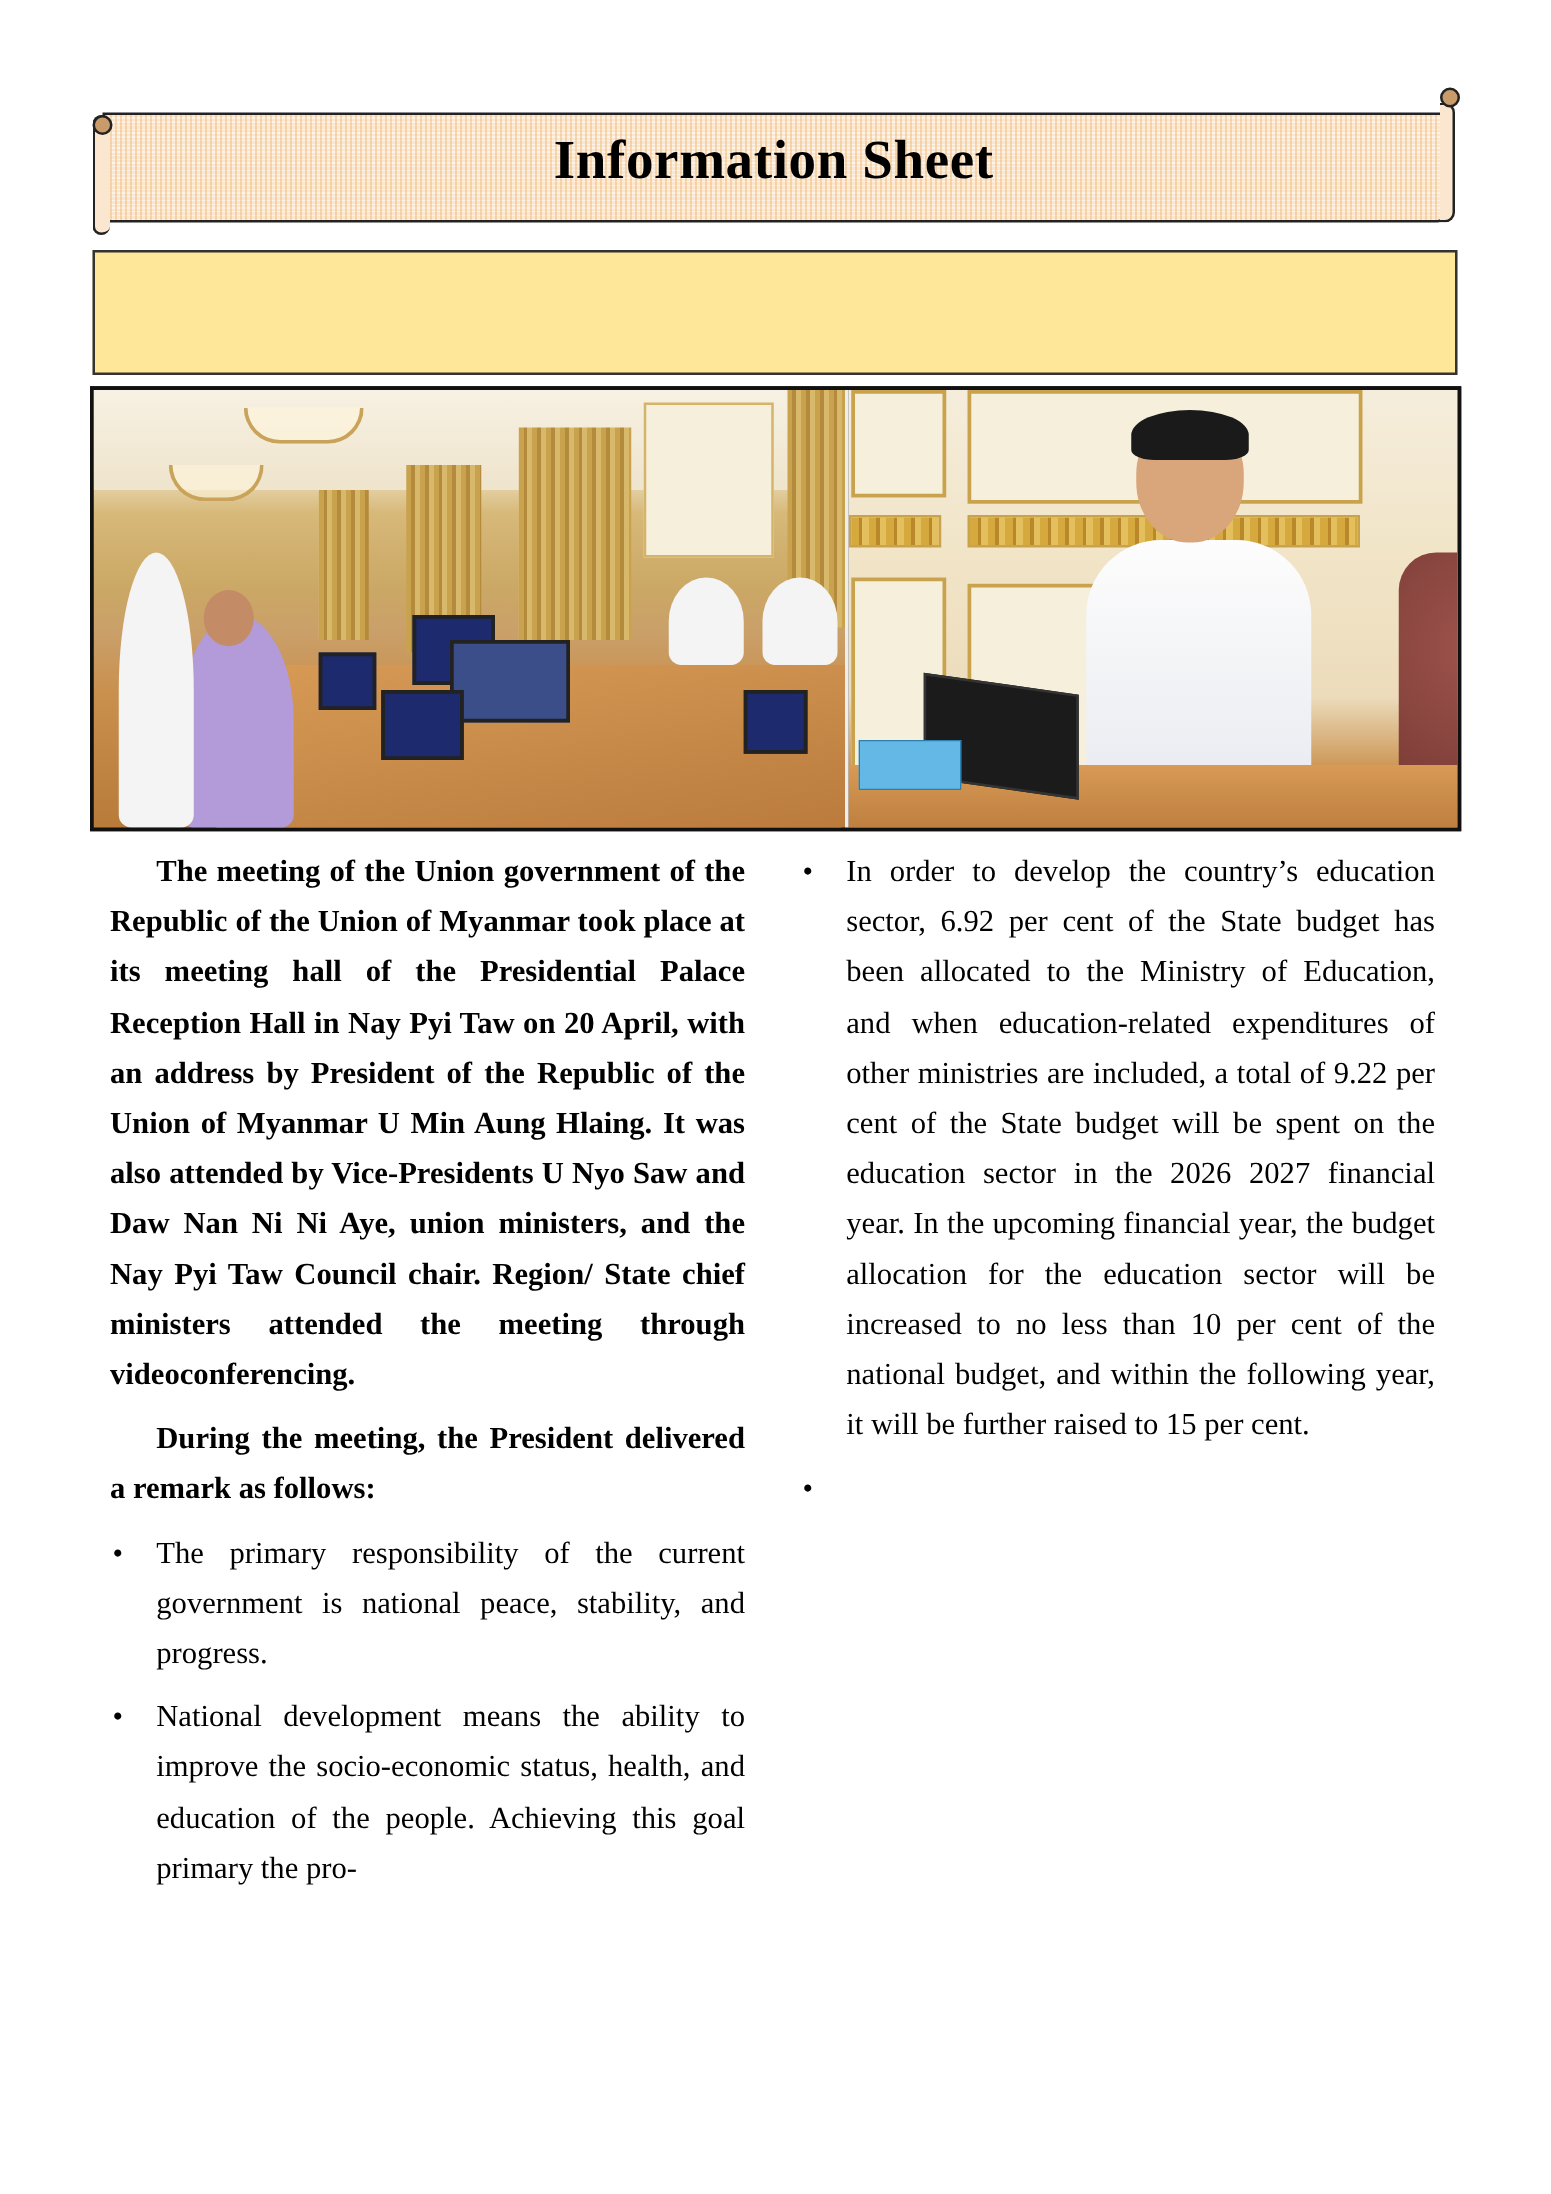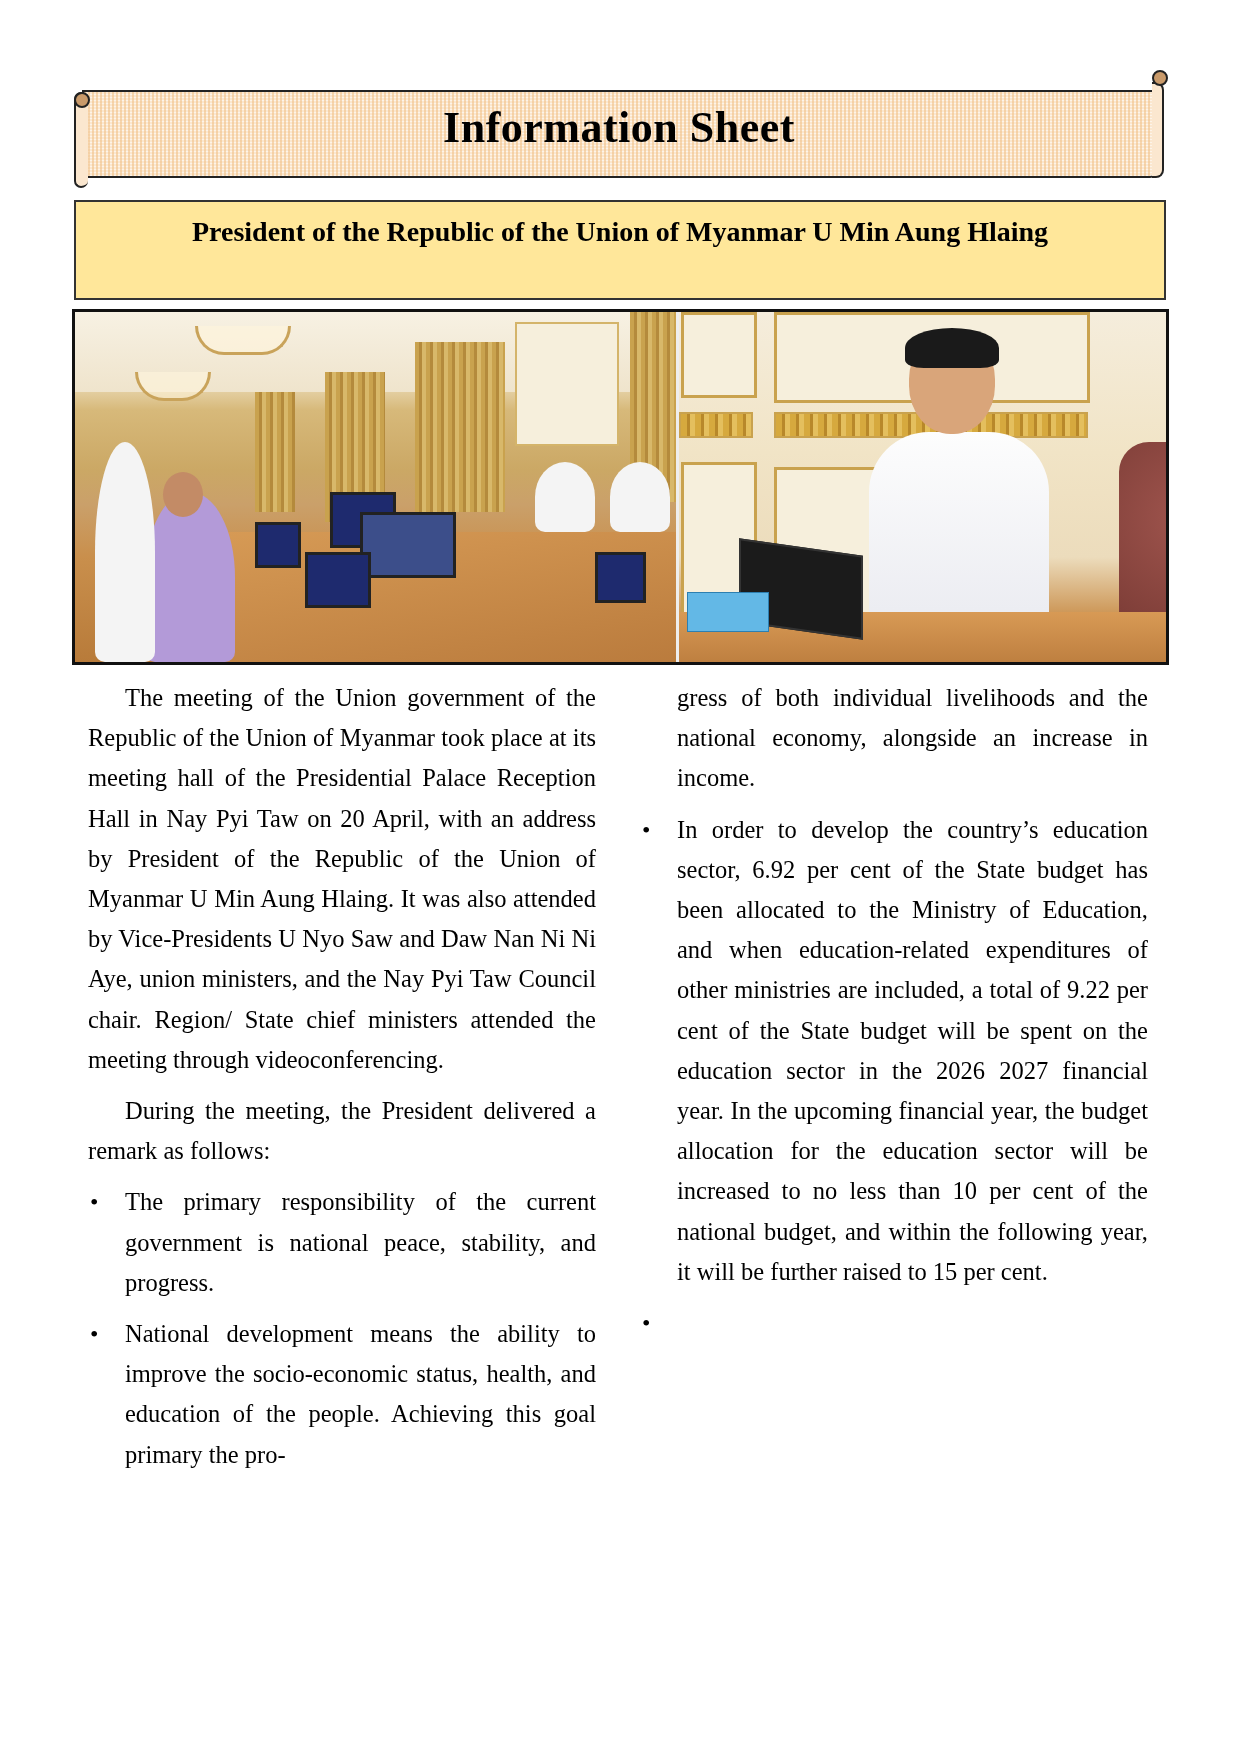--- a/index.html
+++ b/index.html
@@ -79,42 +79,41 @@
     .rp-monitor { position:absolute; left:60px; top:235px; width:120px; height:80px;
       background:#1b1b1b; border:2px solid #333; transform: skewY(8deg); }
     .nameplate { position:absolute; left:8px; top:280px; width:80px; height:38px;
       background:#63b8e6; border:1px solid #2d7fb0; }
 
     
     .col { position: absolute; top: 678px; font-size: 24.5px; line-height: 40.2px;
       text-align: justify; hyphens: manual; }
     .col-left { left: 88px; width: 508px; }
     .col-right { left: 640px; width: 508px; }
-    .para { margin: 0 0 11px 0; text-indent: 37px; }
+    .para { margin: 0 0 11px 0; text-indent: 37px; font-weight: bold; }
     .bullets { list-style: none; margin: 0; padding: 0; }
     .bullet { position: relative; padding-left: 37px; margin-bottom: 11px; }
     .bullet.cont { padding-left: 37px; }
     .bullet-dot { position: absolute; left: 2px; top: 0; font-size: 24px; }
   </style>
 </head>
 <body>
 
 <div class="banner">
   <div class="banner-body"></div>
   <div class="scroll-left">
     <span class="curl curl-left"></span>
   </div>
   <div class="scroll-right">
     <span class="curl curl-right"></span>
   </div>
   <div class="banner-title">Information Sheet</div>
 </div>
 
 <div class="headline">
-  <div>President of the Republic of the Union of Myanmar U Min Aung Hlaing</div>
 </div>
 
 <div class="photo-frame">
   <div class="photo photo-left" title="Union government meeting in conference hall with officials seated at long wooden table with monitors">
     <div class="ceiling"></div>
     <div class="chandelier" style="left:120px;top:14px;"></div>
     <div class="chandelier" style="left:60px;top:60px;width:70px;"></div>
     <div class="curtain" style="left:180px;width:40px;top:80px;height:120px;"></div>
     <div class="curtain" style="left:250px;width:60px;top:60px;"></div>
     <div class="curtain" style="left:340px;width:90px;top:30px;height:170px;"></div>
@@ -160,23 +159,20 @@
     </li>
     <li class="bullet">
       <span class="bullet-dot">•</span>
       <span>National development means the ability to improve the socio-economic status, health, and education of the people. Achieving this goal primary the pro-</span>
     </li>
   </ul>
 </div>
 
 <div class="col col-right">
   <ul class="bullets">
-    <li class="bullet cont">
-      <span>gress of both individual livelihoods and the national economy, alongside an increase in income.</span>
-    </li>
     <li class="bullet">
       <span class="bullet-dot">•</span>
       <span>In order to develop the country’s education sector, 6.92 per cent of the State budget has been allocated to the Ministry of Education, and when education-related expenditures of other ministries are included, a total of 9.22 per cent of the State budget will be spent on the education sector in the 2026 2027 financial year. In the upcoming financial year, the budget allocation for the education sector will be increased to no less than 10 per cent of the national budget, and within the following year, it will be further raised to 15 per cent.</span>
     </li>
     <li class="bullet">
       <span class="bullet-dot">•</span>
     </li>
   </ul>
 </div>
 

